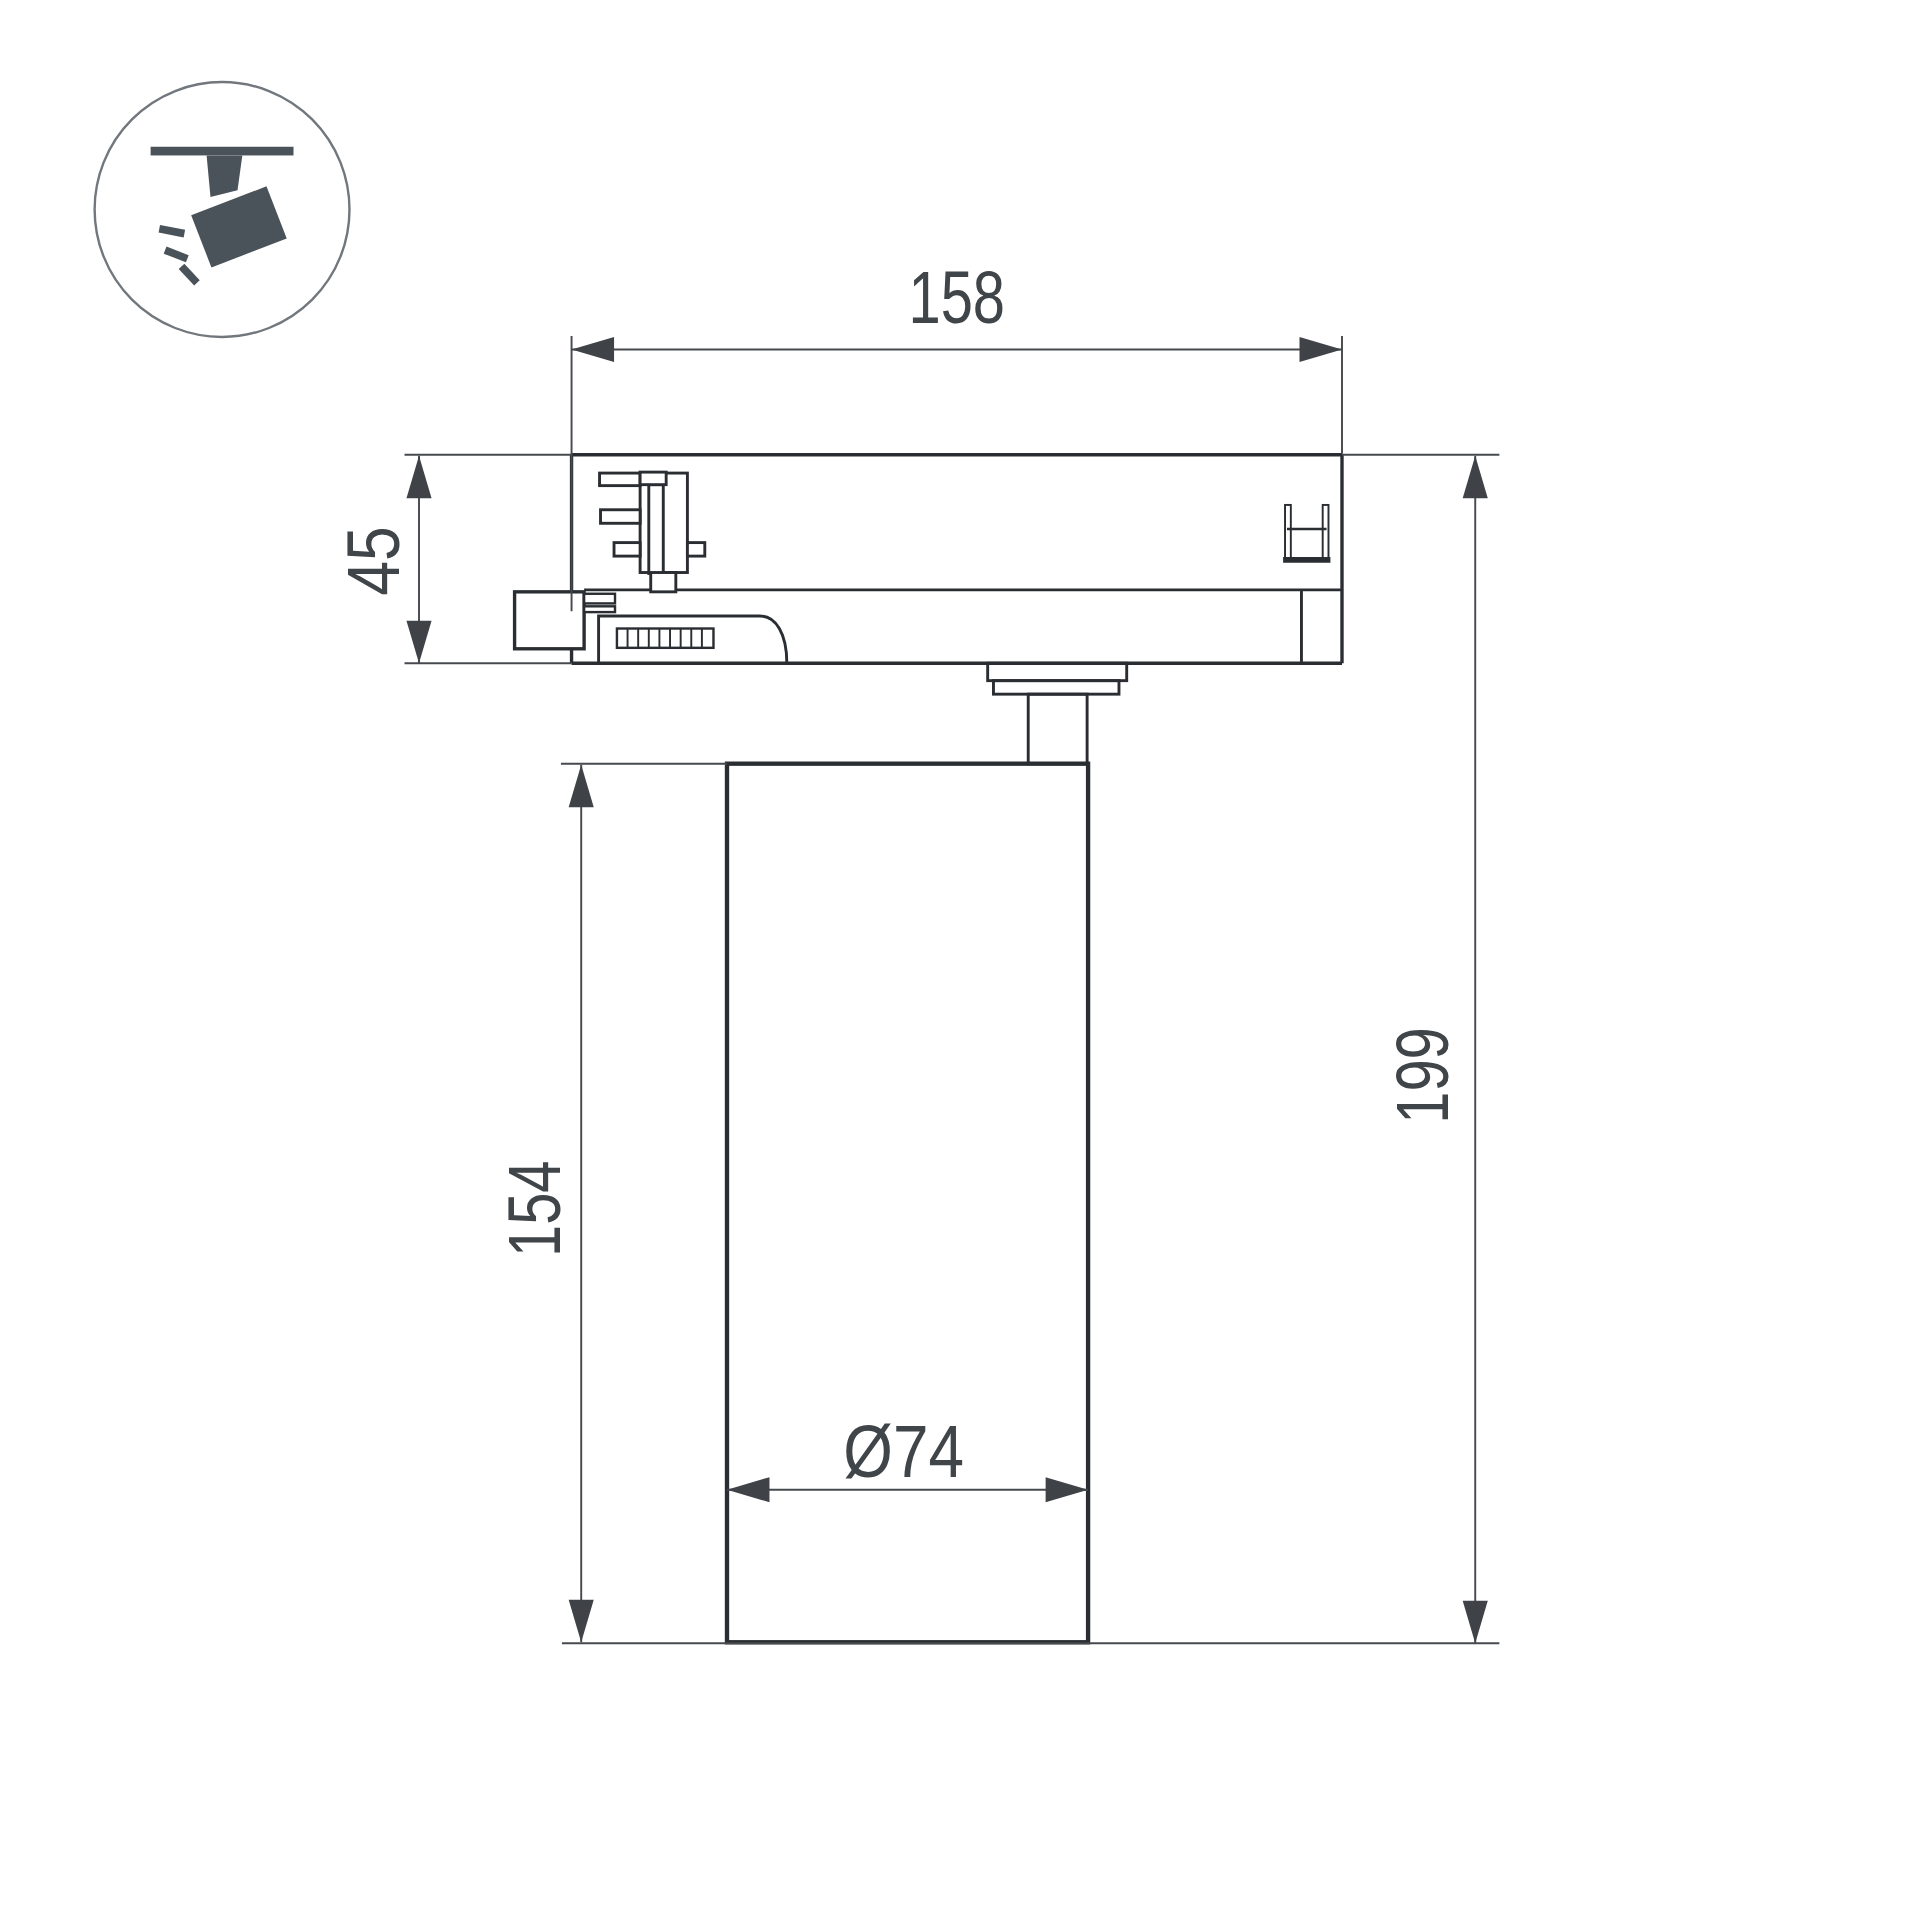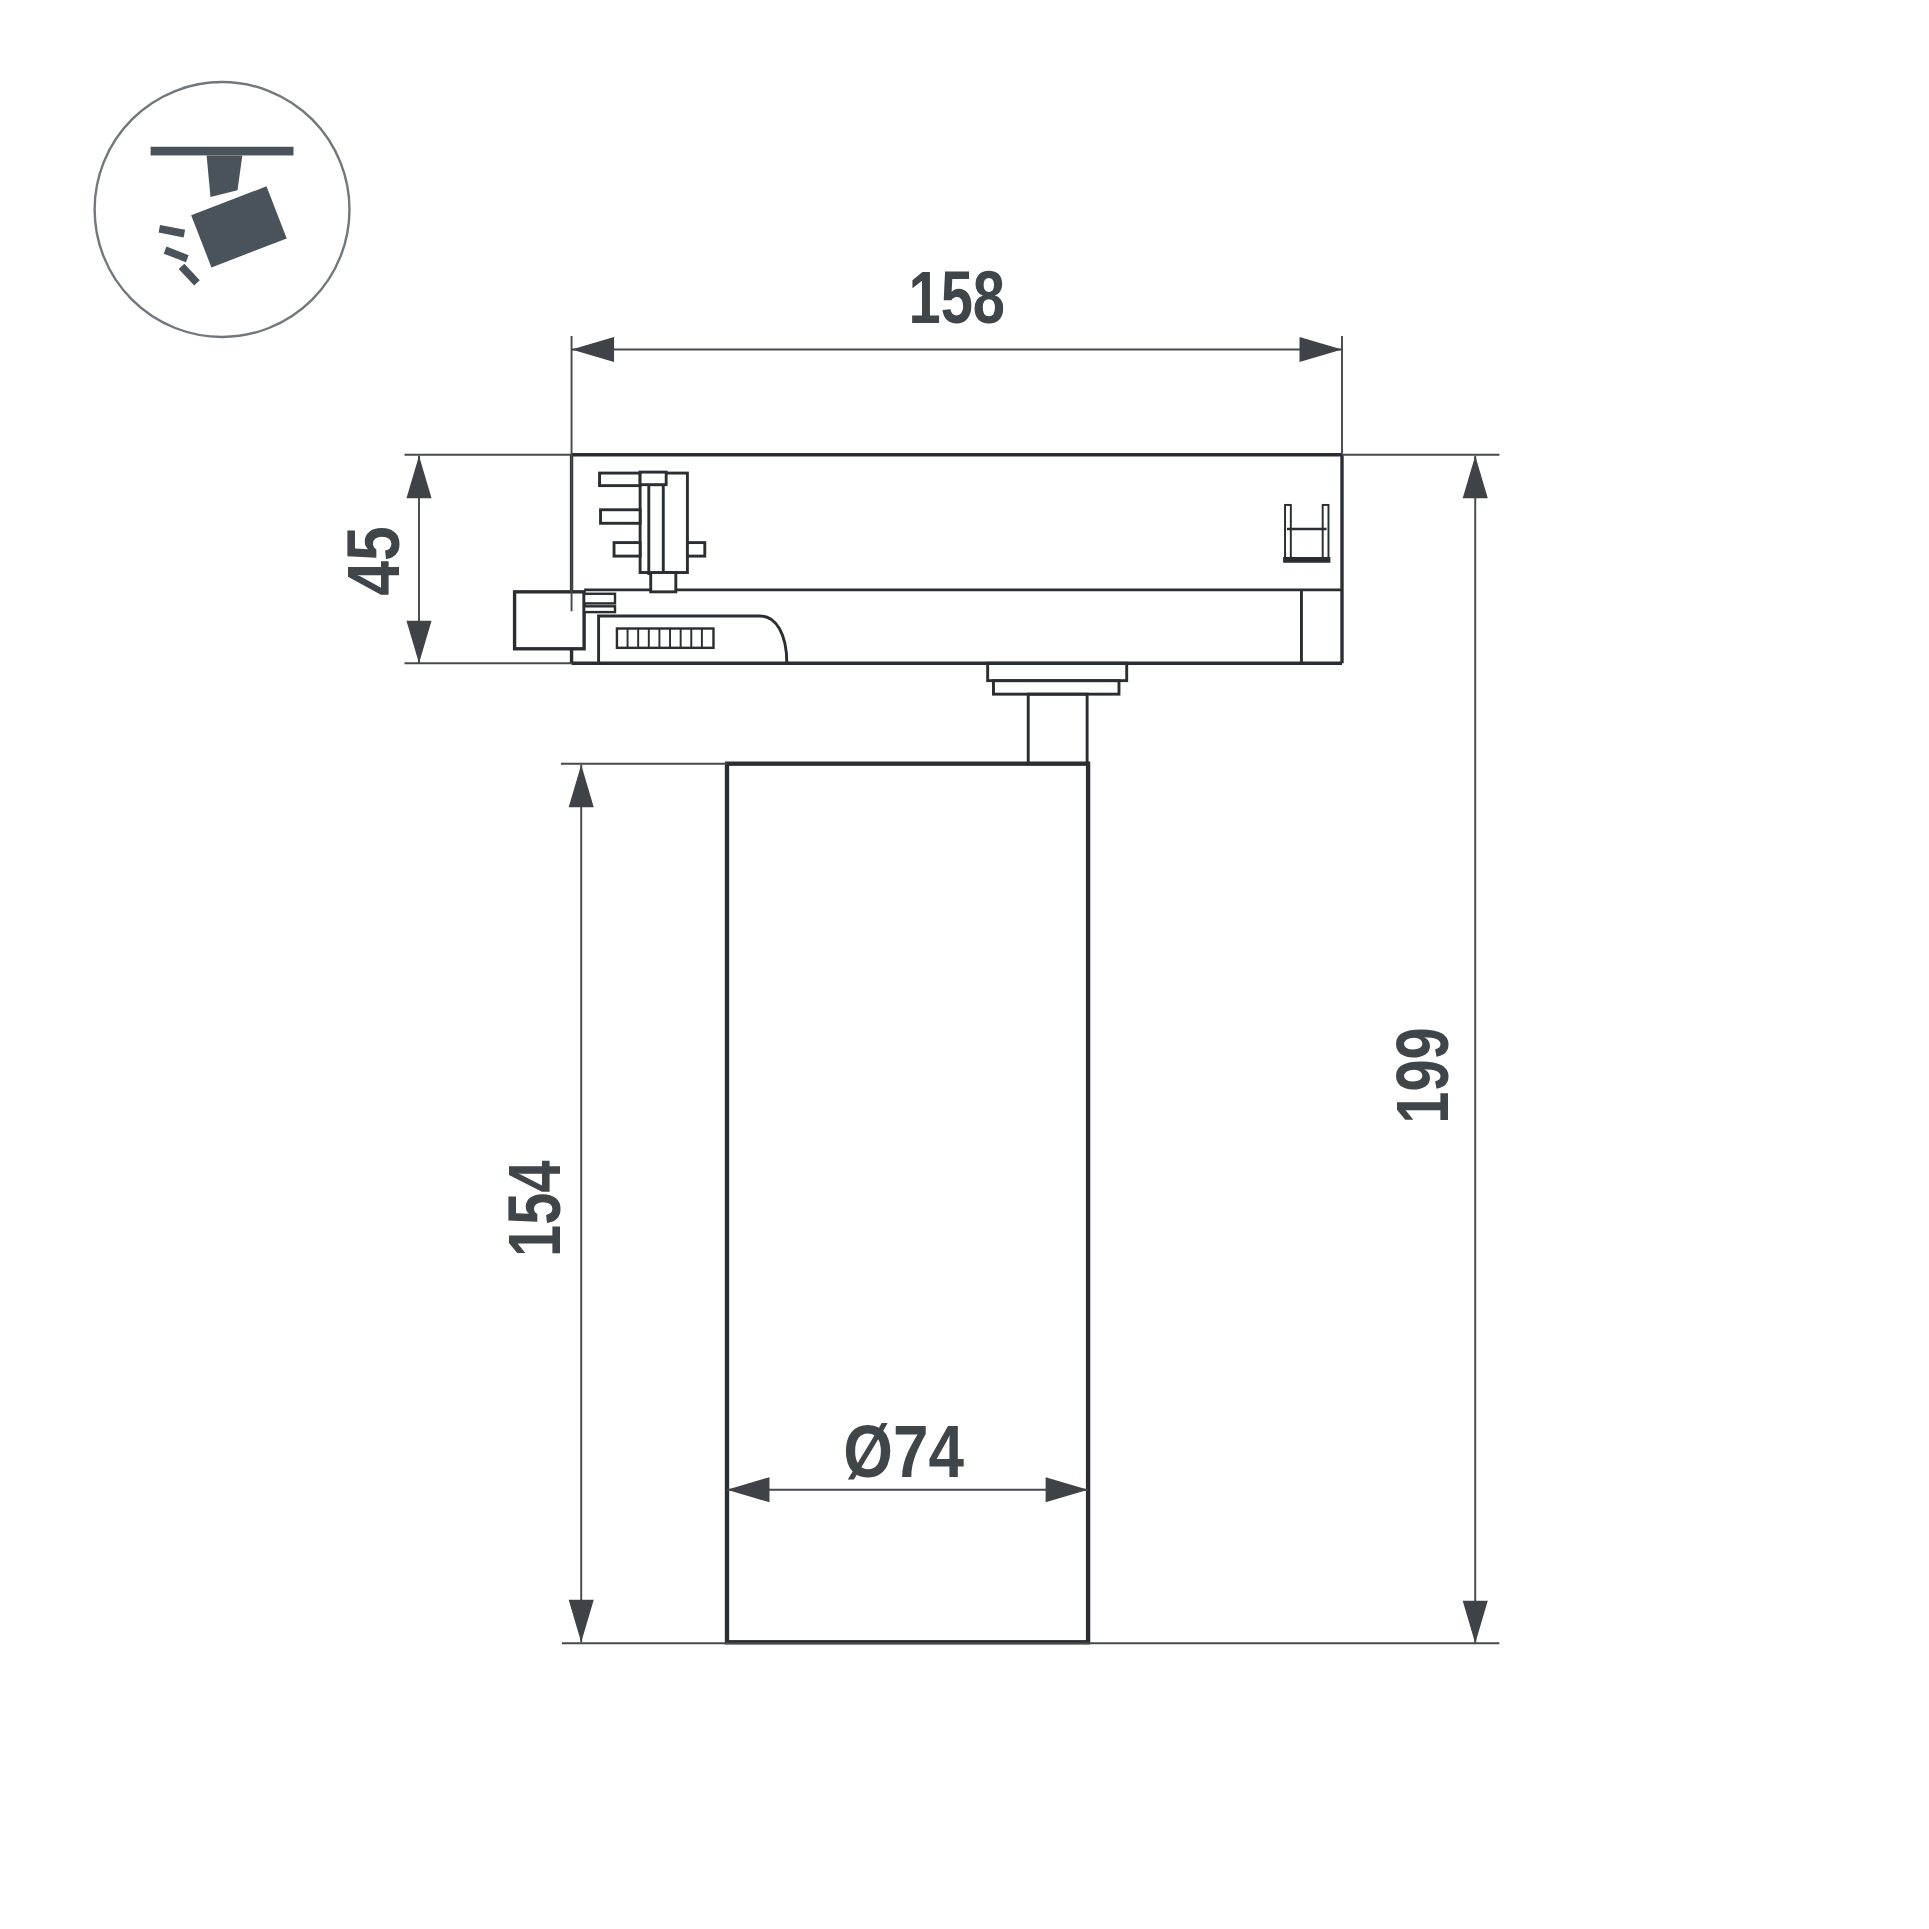--- a/index.html
+++ b/index.html
@@ -4,21 +4,21 @@
 <style>
   :root{
     --ink:#2a2e32;
     --dim:#46494d;
     --txt:#404549;
     --icon:#4b535a;
     --circle:#71777c;
     --bg:#ffffff;
   }
   html,body{margin:0;padding:0;background:var(--bg);}
-  .stage{position:relative;width:1929px;height:1929px;background:var(--bg);overflow:hidden;font-weight:bold;}
+  .stage{position:relative;width:1929px;height:1929px;background:var(--bg);overflow:hidden;}
   svg{display:block;width:1929px;height:1929px;}
   text{
     font-family:"Liberation Sans","DejaVu Sans",sans-serif;
     fill:var(--txt);
     font-size:76px;
   }
   .part{stroke:var(--ink);fill:none;}
   .part-fill{stroke:var(--ink);fill:#ffffff;}
   .dimline{stroke:var(--dim);stroke-width:2;fill:none;}
   .arrow{fill:#3f4347;stroke:none;}

